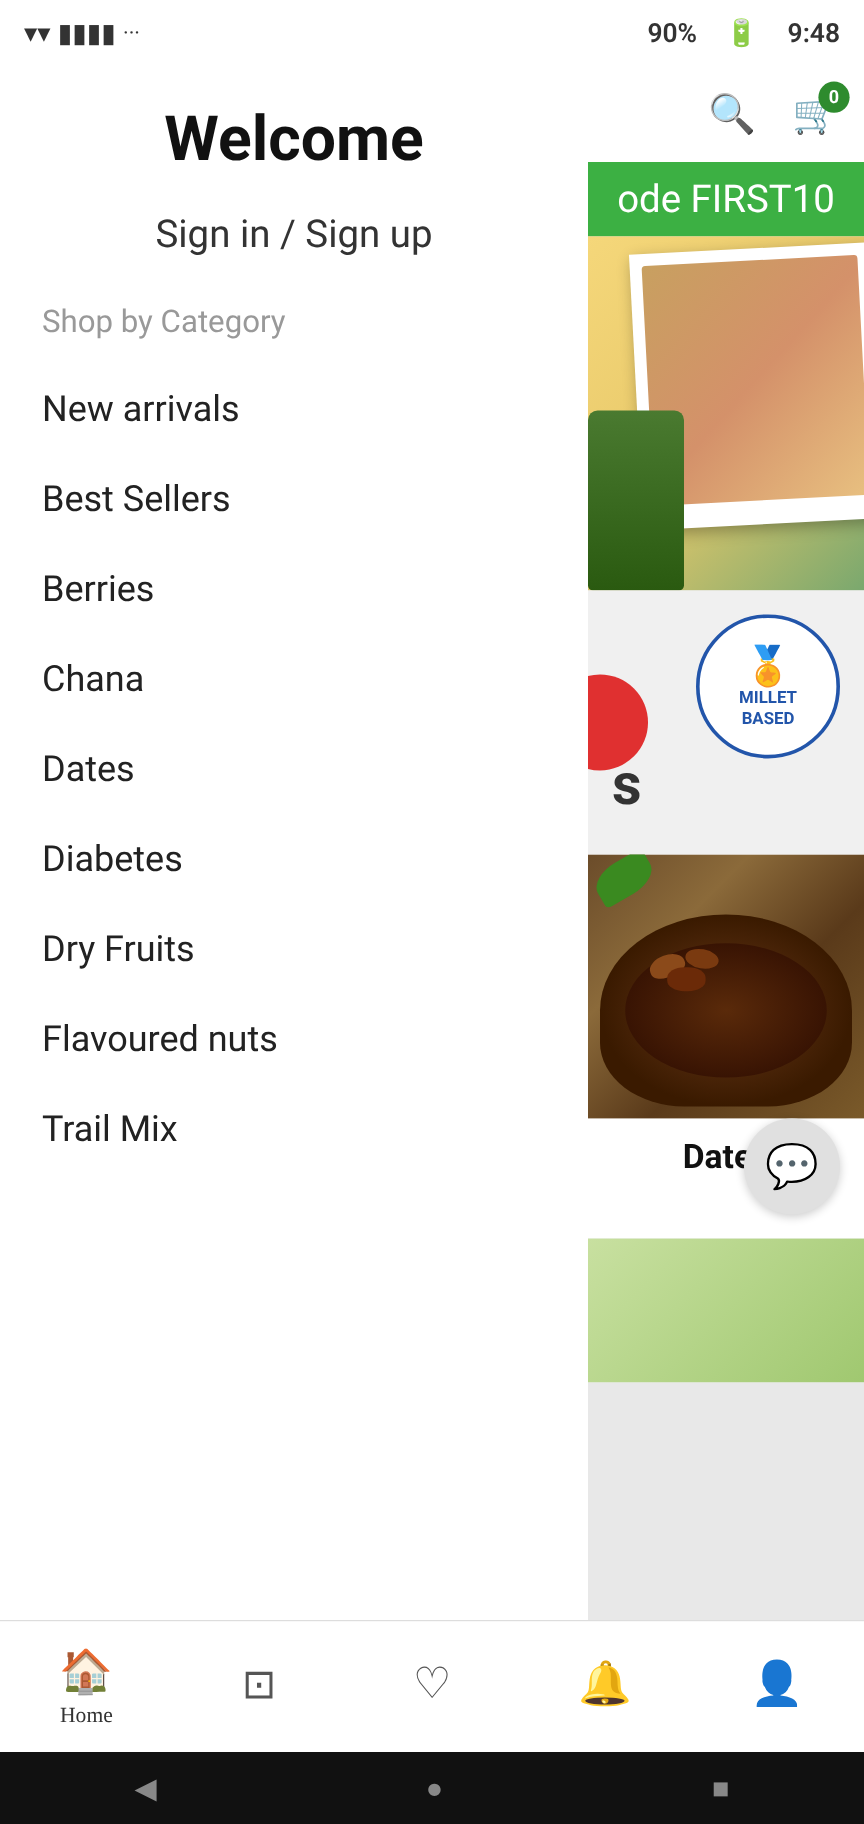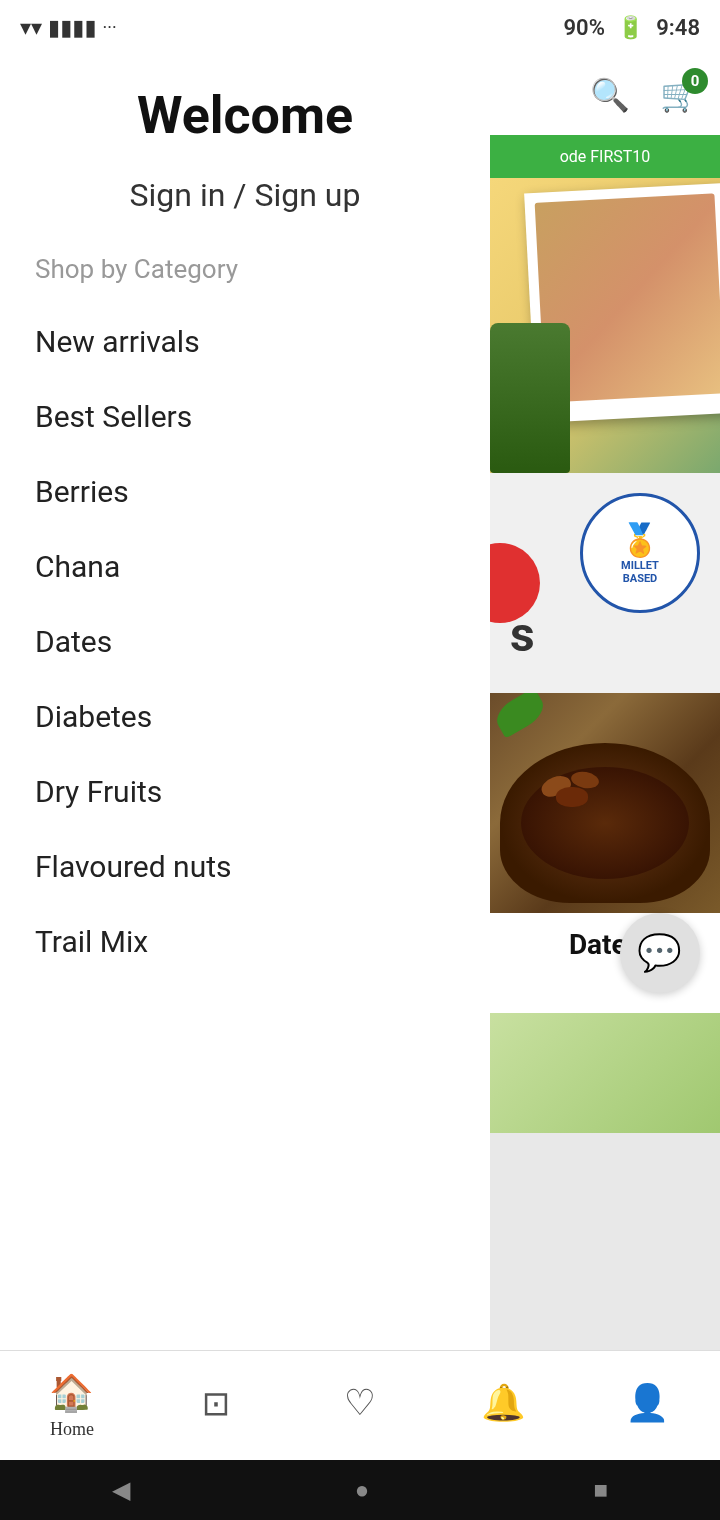--- a/index.html
+++ b/index.html
@@ -30,21 +30,21 @@
     .status-left {
       display: flex;
       align-items: center;
       gap: 6px;
       font-size: 22px;
       color: #333;
     }
     .status-right {
       display: flex;
       align-items: flex-end;
-      gap: 12px;
+      gap: 24px;
       font-size: 22px;
       font-weight: 600;
       color: #333;
     }
 
     
     .overlay {
       position: absolute;
       top: 55px;
       left: 0;
@@ -113,21 +113,21 @@
       display: flex;
       align-items: center;
       justify-content: flex-end;
       padding: 0 20px;
       gap: 30px;
     }
 
     .promo-banner {
       background: #3cb043;
       color: #fff;
-      font-size: 16px;
+      font-size: 32px;
       padding: 12px 15px;
       text-align: center;
     }
 
     
     .polaroid-area {
       height: 295px;
       background: linear-gradient(135deg, #f5d77a 0%, #e8c96a 50%, #7aa86e 100%);
       position: relative;
       overflow: hidden;
@@ -354,21 +354,21 @@
 
       <div style="position:absolute; left:0; bottom:0; width:80px; height:150px; background:linear-gradient(180deg,#4a7a30,#2a5a10); border-radius:8px 8px 4px 4px;"></div>
     </div>
 
     <div class="category-section">
 
       <div style="position:absolute; left:-30px; top:50%; transform:translateY(-50%); width:80px; height:80px; background:#e03030; border-radius:50%;"></div>
 
       <div class="millet-badge">
         <span class="medal">🏅</span>
-        <span style="font-size:11px; line-height:1.2;">MILLET<br>BASED</span>
+        <span style="font-size:14px; line-height:1.2;">MILLET<br>BASED</span>
       </div>
 
       <div style="position:absolute; left:20px; bottom:30px; font-size:48px; font-weight:700; color:#333;">s</div>
     </div>
 
     <div class="product-card">
       <div class="dates-img">
 
         <div style="position:absolute; bottom:10px; left:10px; right:10px; height:160px; background:radial-gradient(ellipse at center, #6b3a1a 0%, #3a1a00 70%); border-radius:60% 60% 40% 40%; display:flex; align-items:center; justify-content:center;">
           <div style="width:80%; height:70%; background:radial-gradient(ellipse, #5a2a0a, #2a0a00); border-radius:50%; position:relative;">

